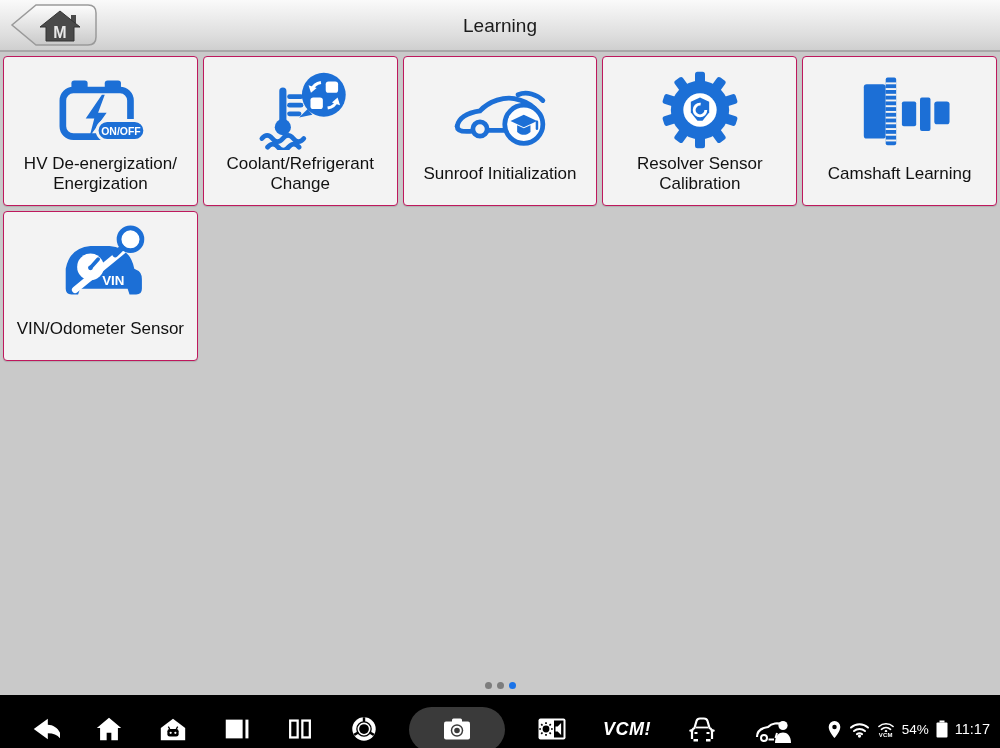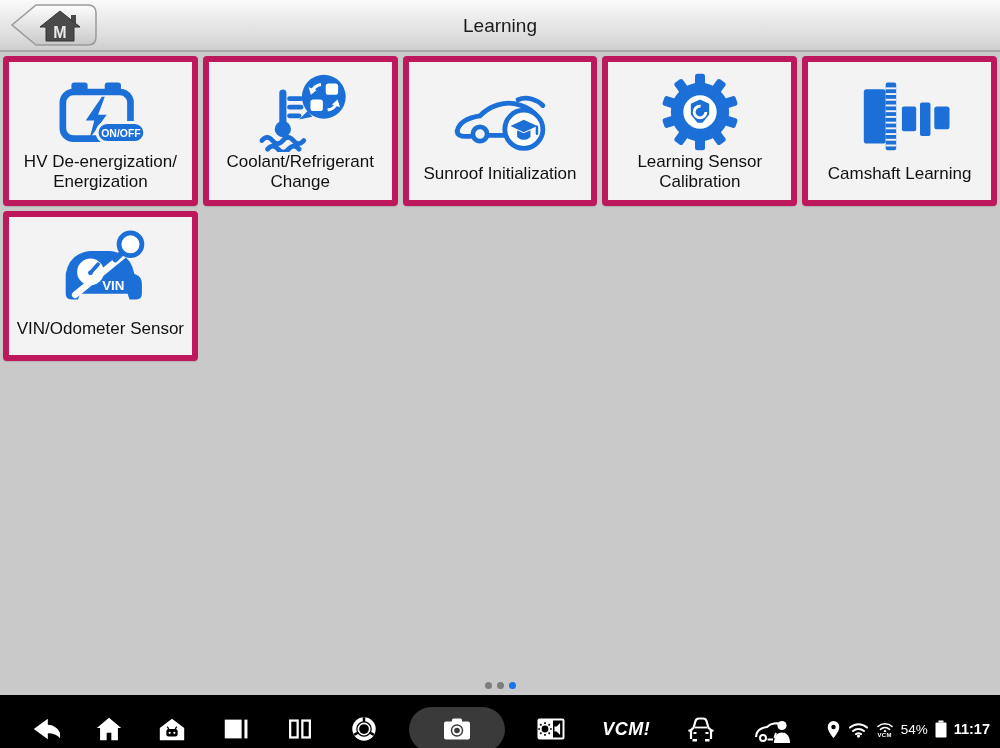--- a/index.html
+++ b/index.html
@@ -11,21 +11,21 @@
     background:linear-gradient(#fafafa,#dedede 70%,#cfcfcf);
     border-bottom:2px solid #a8a8a8; }
   .topbar-title { position:absolute; left:0; right:0; top:0; height:52px;
     display:flex; align-items:center; justify-content:center;
     font-size:19px; color:#1b1b1b; }
   .home-btn { position:absolute; left:8px; top:3px; width:90px; height:44px; cursor:pointer; }
 
   
   .content { position:relative; height:643px; background:#c9c9c9; }
   .grid { display:grid; grid-template-columns:repeat(5,1fr); gap:5px; padding:4px 3px; }
-  .tile { background:#f3f3f3; border:6px solid #be185d; border-radius:4px;
+  .tile { background:#f3f3f3; border:1px solid #be185d; border-radius:4px;
     height:150px; display:flex; flex-direction:column; align-items:center;
     cursor:pointer; box-shadow:0 1px 1px rgba(0,0,0,.12); }
   .tile-icon { height:96px; display:flex; align-items:center; justify-content:center; padding-top:10px; }
   .tile-label { flex:1; display:flex; align-items:center; justify-content:center;
     text-align:center; font-size:17px; line-height:20px; color:#111;
     white-space:pre-line; padding:0 6px 10px; }
 
   .pager { position:absolute; left:0; right:0; bottom:6px;
     display:flex; justify-content:center; gap:5px; }
   .dot { width:7px; height:7px; border-radius:50%; background:#7d7d7d; }
@@ -37,21 +37,21 @@
   .nav-btn { display:flex; align-items:center; justify-content:center; cursor:pointer; height:100%; padding:0 4px; }
   .camera-pill { background:#3a3a3a; border-radius:24px; width:96px; height:45px;
     display:flex; align-items:center; justify-content:center; cursor:pointer; }
   .vcm-wrap { position:relative; }
   .vcm-text { color:#fff; font-style:italic; font-weight:900; font-size:18px; letter-spacing:.5px; }
   .vcm-badge { position:absolute; right:-9px; bottom:-5px; width:14px; height:14px;
     border-radius:50%; background:#dd1f1f; color:#fff; font-size:8px; font-weight:bold;
     display:flex; align-items:center; justify-content:center; }
   .status { display:flex; align-items:center; gap:7px; padding:0 10px 0 4px; }
   .status-text { color:#fff; font-size:13.5px; }
-  .time-text { color:#fff; font-size:14.5px; font-weight:bold; }
+  .time-text { color:#fff; font-size:14.5px; font-weight:normal; }
   .vcm-signal { display:flex; flex-direction:column; align-items:center; line-height:1; }
   .vcm-signal span { color:#fff; font-size:6px; font-weight:bold; letter-spacing:.3px; }
 </style>
 </head>
 <body>
 
 <div class="topbar">
   <div class="topbar-title">Learning</div>
   <div class="home-btn">
     <svg width="90" height="44" viewBox="0 0 90 44">
@@ -157,21 +157,21 @@
             <rect x="42" y="2" width="12" height="16" rx="3" transform="rotate(252 48 48)"></rect>
             <rect x="42" y="2" width="12" height="16" rx="3" transform="rotate(288 48 48)"></rect>
             <rect x="42" y="2" width="12" height="16" rx="3" transform="rotate(324 48 48)"></rect>
           </g>
           <circle cx="48" cy="48" r="35" fill="#1c6fd6"></circle>
           <circle cx="48" cy="48" r="20" fill="#fff"></circle>
           <path d="M48 33 l11 5 v13 l-8 10 h-6 l-8 -10 V38 z" fill="#1c6fd6"></path>
           <circle cx="48" cy="48" r="7" fill="none" stroke="#fff" stroke-width="3.4" stroke-dasharray="33 11"></circle>
         </svg>
       </div>
-      <div class="tile-label">Learning Sensor
+      <div class="tile-label">Resolver Sensor
 Calibration</div>
     </div>
 
     <div class="tile">
       <div class="tile-icon">
         <svg width="104" height="80" viewBox="0 0 104 84">
           <g fill="#1c6fd6">
             <rect x="14" y="15" width="23" height="57" rx="3"></rect>
             <rect x="37" y="8" width="11" height="71" rx="2"></rect>
             <rect x="54" y="33" width="15" height="26" rx="2"></rect>

